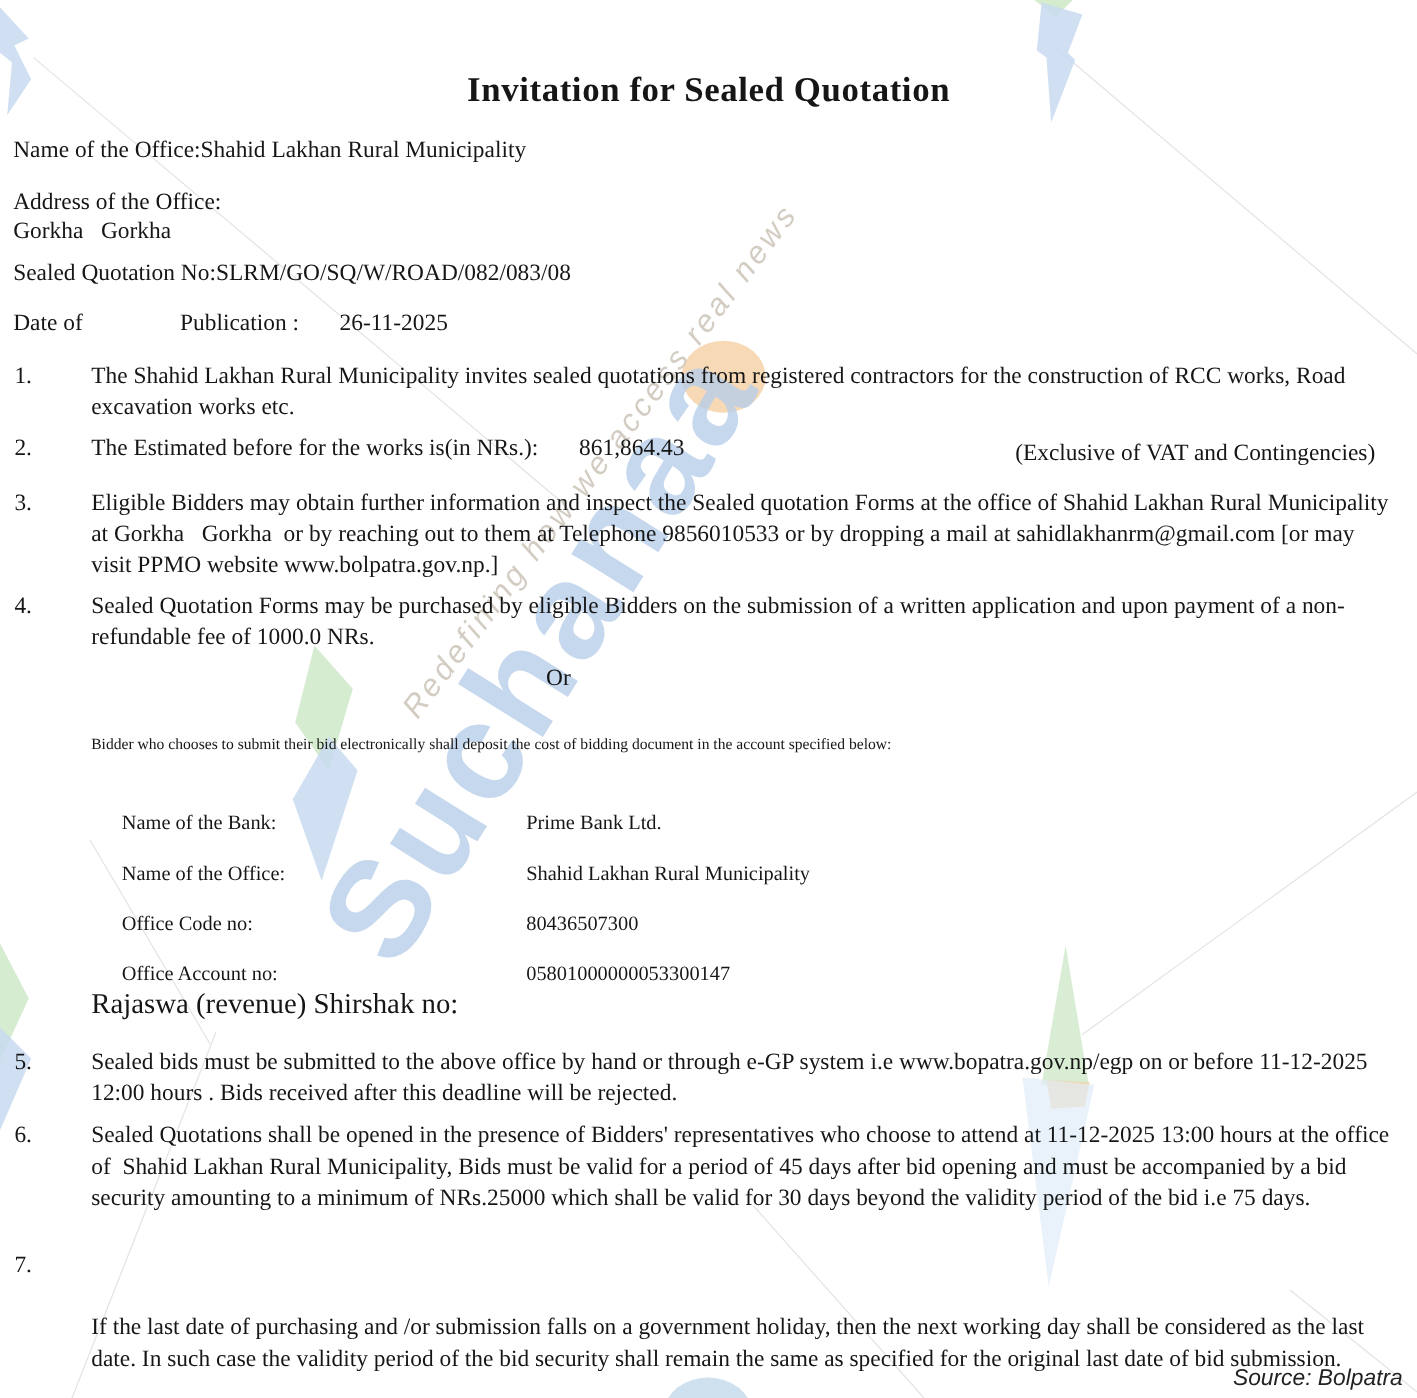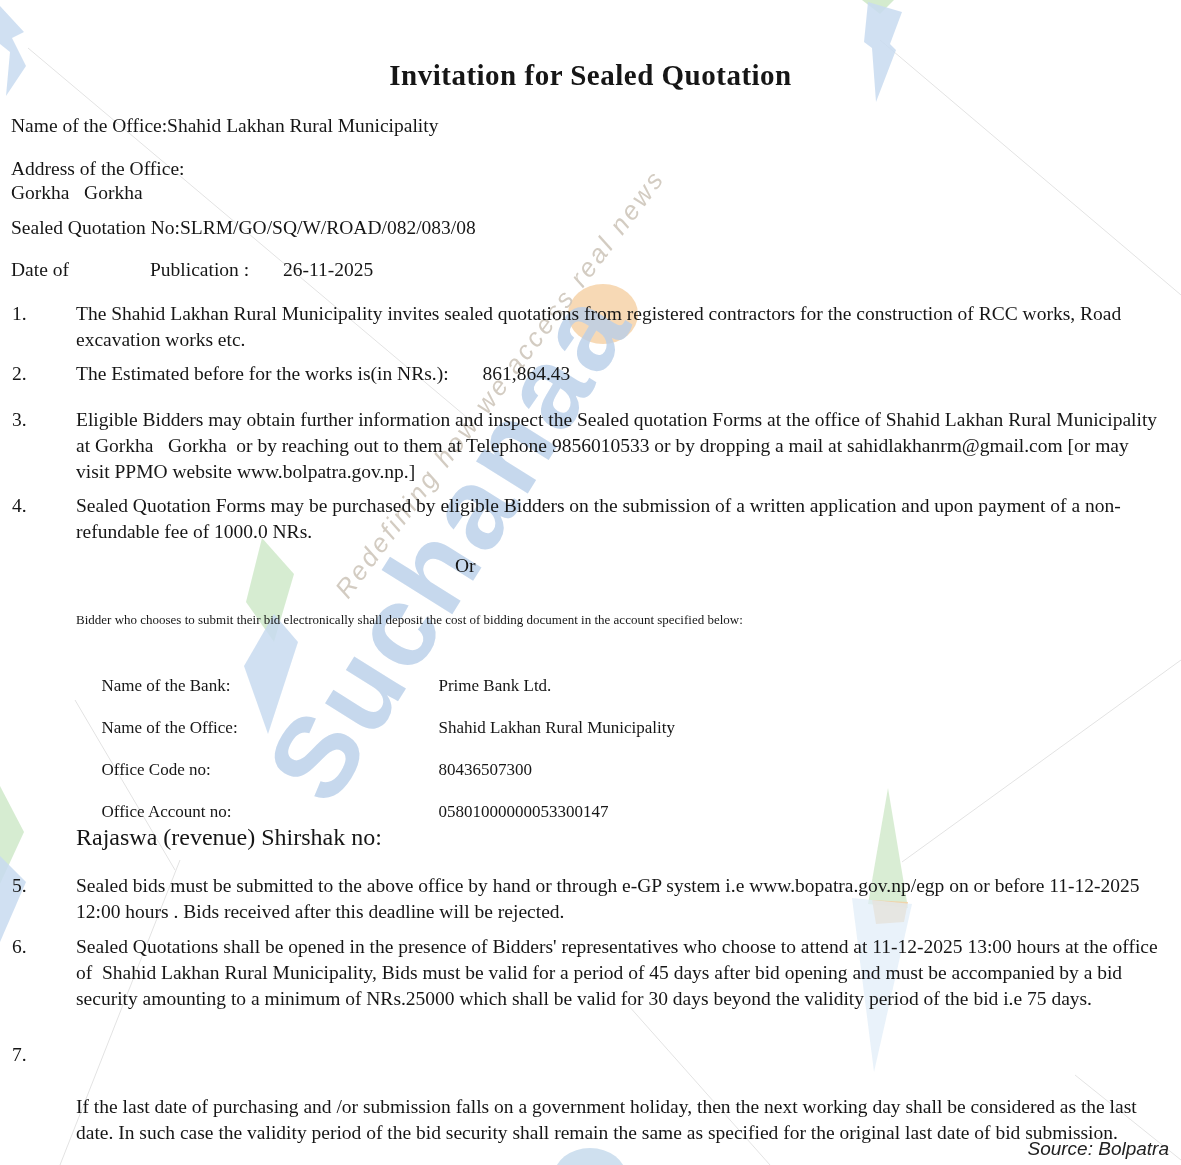--- a/index.html
+++ b/index.html
@@ -116,20 +116,21 @@
     <div class="item i1">
       <span class="num">1.</span>
       <div class="body">The Shahid Lakhan Rural Municipality invites sealed quotations from registered contractors for the construction of RCC works, Road excavation works etc.</div>
     </div>
 
     <div class="item i2">
       <span class="num">2.</span>
       <div class="body">
         <span>The Estimated before for the works is(in NRs.):</span>
         <span class="i2-amount">861,864.43</span>
+        <span class="i2-note">(Exclusive of VAT and Contingencies)</span>
       </div>
     </div>
 
     <div class="item i3">
       <span class="num">3.</span>
       <div class="body">Eligible Bidders may obtain further information and inspect the Sealed quotation Forms at the office of Shahid Lakhan Rural Municipality at Gorkha   Gorkha  or by reaching out to them at Telephone 9856010533 or by dropping a mail at sahidlakhanrm@gmail.com [or may visit PPMO website www.bolpatra.gov.np.]</div>
     </div>
 
     <div class="item i4">
       <span class="num">4.</span>

